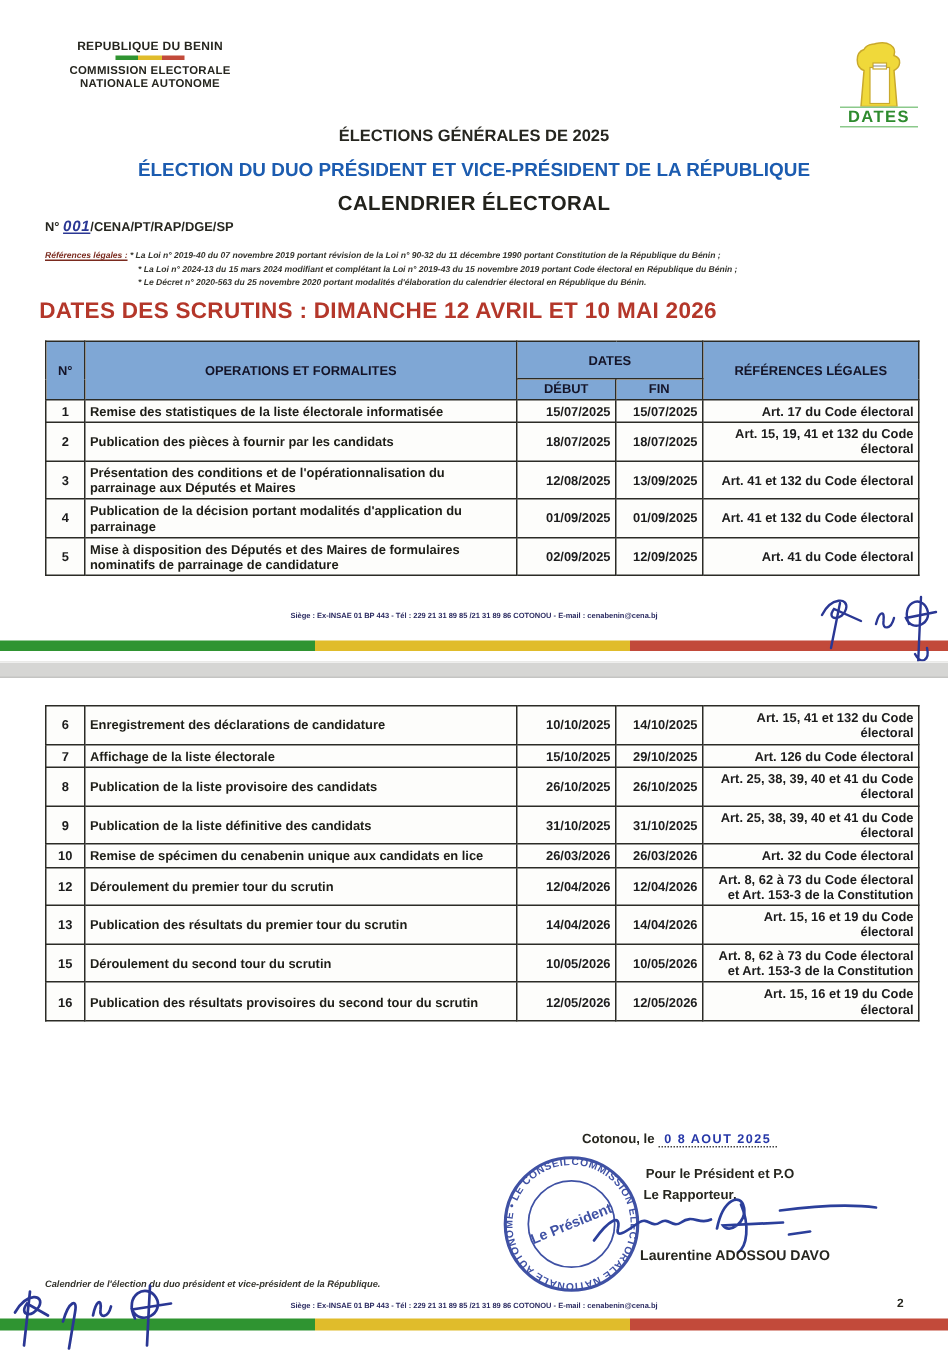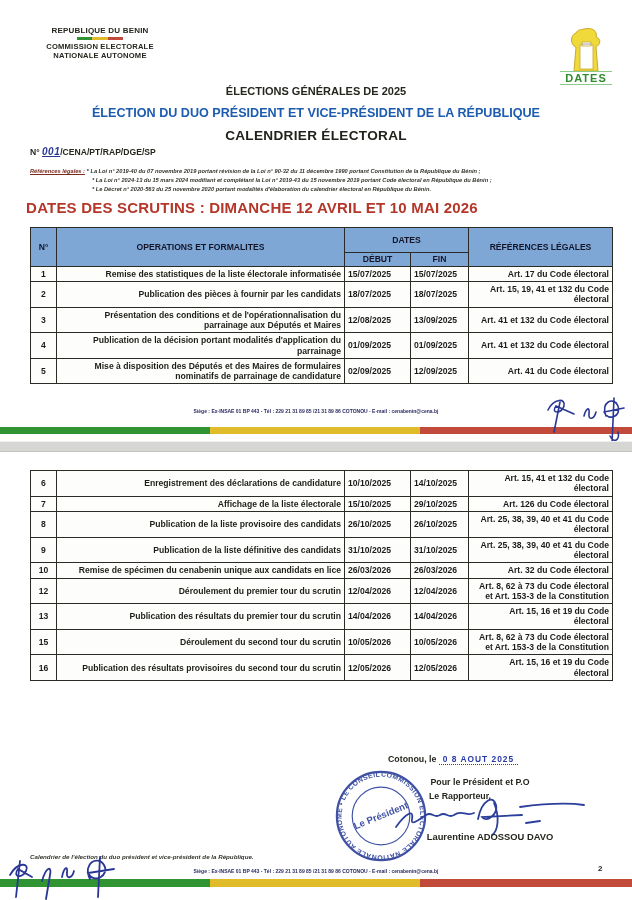--- a/index.html
+++ b/index.html
@@ -39,22 +39,22 @@
   .headline{position:absolute;left:0;top:199px;width:504px;text-align:center;font-weight:bold;font-size:15px;color:#b4372a;letter-spacing:.2px;}
 
   
   table.cal{border-collapse:collapse;table-layout:fixed;width:582px;background:#fdfdfb;}
   #table1{position:absolute;left:30px;top:227px;}
   #table2{position:absolute;left:30px;top:470px;}
   table.cal td,table.cal th{border:1px solid #2b2b26;padding:2px 3px;font-size:8.6px;line-height:1.2;vertical-align:middle;overflow:hidden;}
   table.cal{border:1.5px solid #2b2b26;}
   th{background:#7fa7d5;color:#141428;font-weight:bold;font-size:8.8px;}
   .c-num{text-align:center;font-weight:bold;}
-  .c-operation{text-align:right;font-weight:bold;color:#1e1e18;}
-  .c-debut,.c-fin{text-align:left;font-weight:bold;}
+  .c-operation{text-align:left;font-weight:bold;color:#1e1e18;}
+  .c-debut,.c-fin{text-align:right;font-weight:bold;}
   .c-reference{text-align:right;font-weight:600;}
 
   
   .contact{position:absolute;left:0;width:632px;text-align:center;font-size:5px;font-weight:bold;color:#2a2a60;}
   #contact1{top:408px;}
   #contact2{top:868px;}
   .flag-stripe{position:absolute;left:0;width:632px;display:flex;}
   .flag-stripe span{height:100%;}
   #stripe1{top:427px;height:7px;}
   #stripe2{top:879px;height:8px;}

